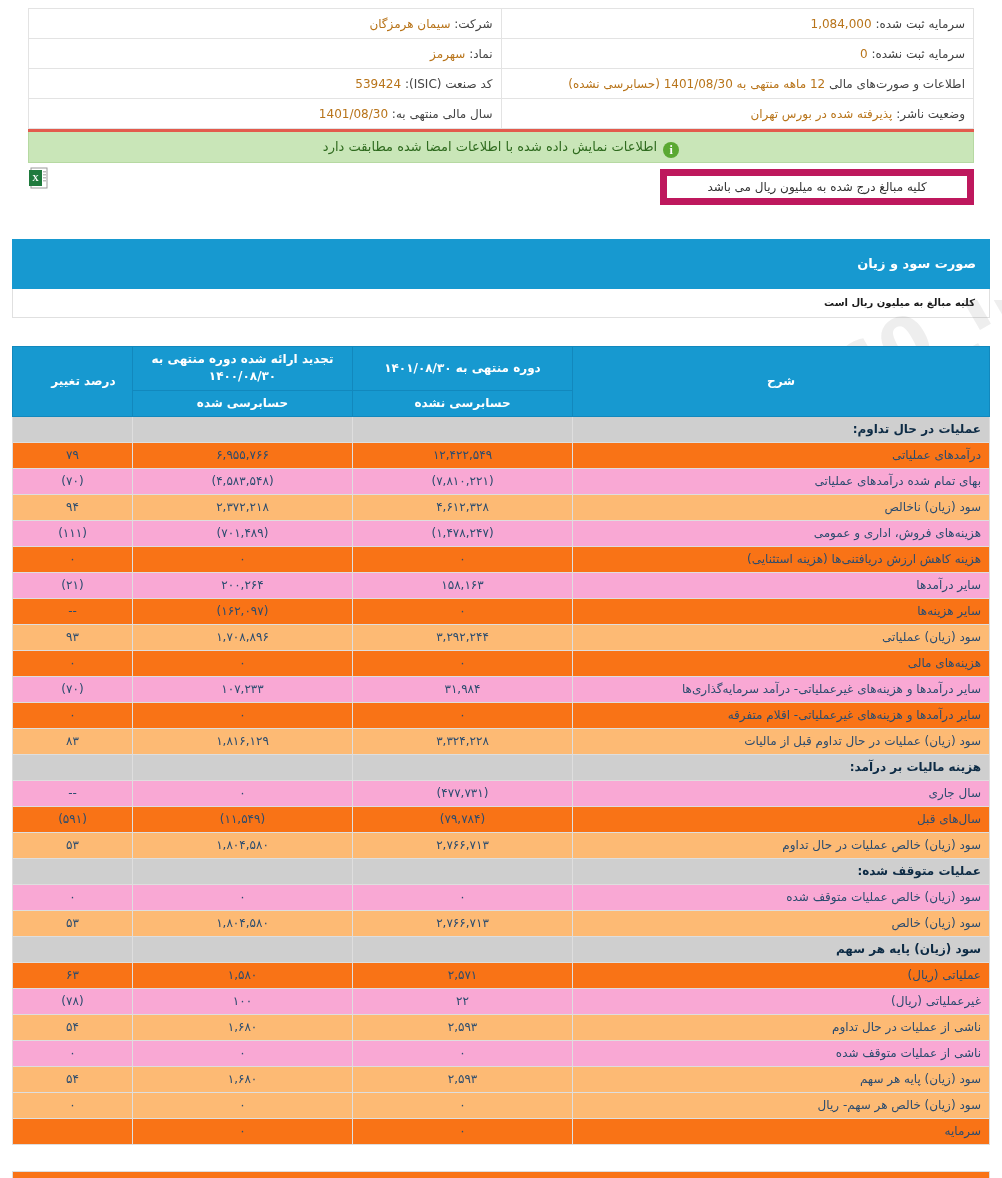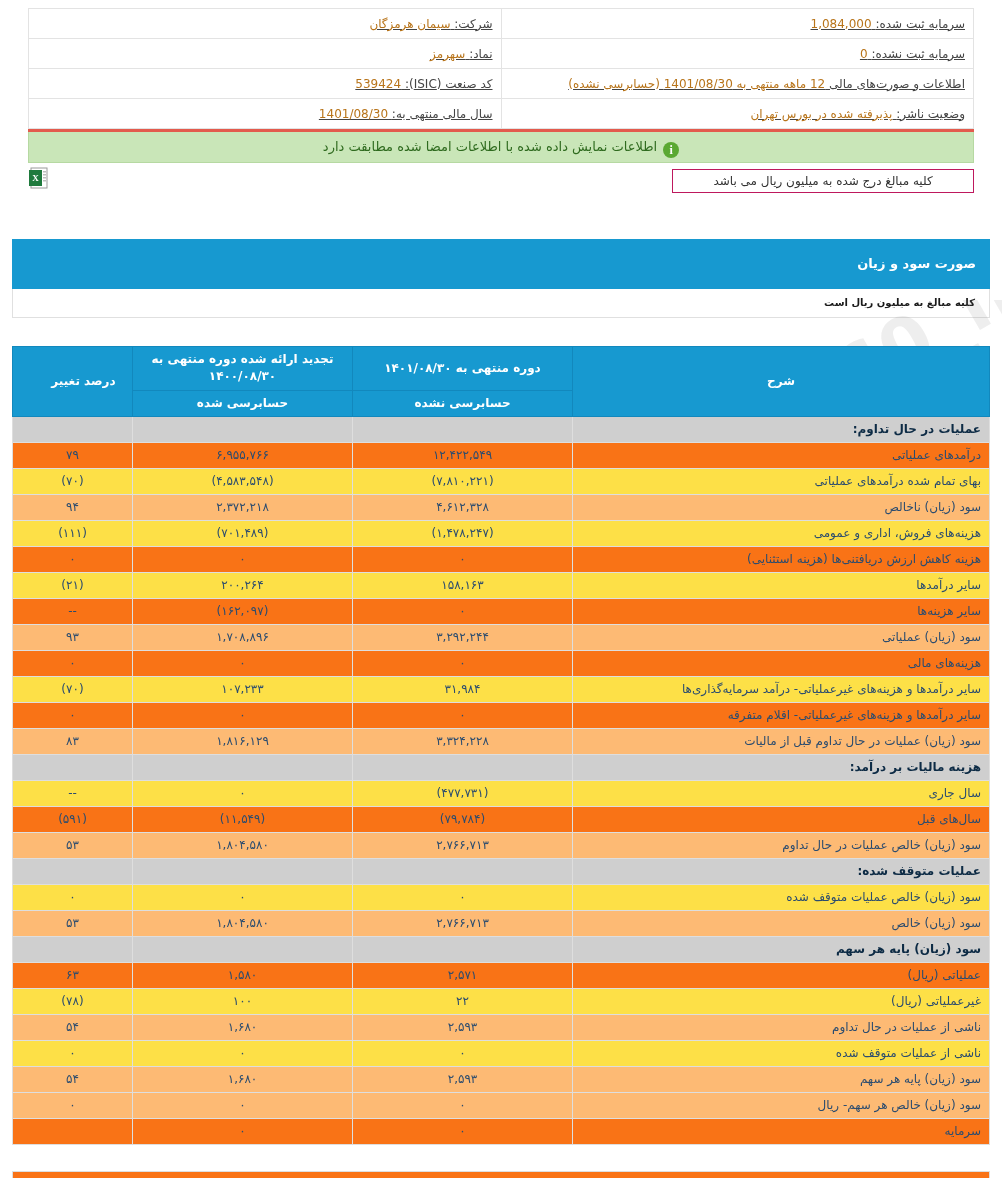--- a/index.html
+++ b/index.html
@@ -45,21 +45,20 @@
   }
   table.info td{
     border:1px solid #e3e3e3;
     height:25px;
     padding:2px 8px;
     font-size:12px;
     color:#444;
     vertical-align:middle;
     white-space:nowrap;
     overflow:hidden;
-    text-decoration:underline;
   }
   td.lbl{text-align:right;}
   .val{color:#b8741a;}
 
   
   .redline{
     height:3px;
     background:#e35b4d;
     margin:0 28px;
   }
@@ -95,21 +94,21 @@
     margin:6px 28px 0 28px;
     height:24px;
     position:relative;
   }
   .unitbox{
     position:absolute;
     right:0; top:0;
     width:300px;
     height:22px;
     line-height:22px;
-    border:1px solid #be185d;
+    border:7px solid #be185d;
     background:#fff;
     text-align:center;
     font-size:12px;
     color:#333;
   }
   .xls{
     position:absolute;
     left:0; top:-2px;
     width:20px;height:22px;
   }
@@ -169,21 +168,21 @@
     vertical-align:middle;
     white-space:nowrap;
     overflow:hidden;
   }
   td.d{text-align:right;color:#2b4c6f;}
   td.n{text-align:center;color:#2b4c6f;}
   td.p{text-align:center;color:#2b4c6f;}
 
   tr.r-group td{background:#cfcfcf;font-weight:bold;color:#0d2b45;}
   tr.r-blue  td{background:#f97316;}
-  tr.r-grey  td{background:#fde047;}
+  tr.r-grey  td{background:#f9a8d4;}
   tr.r-gold  td{background:#fdba74;}
   .neg{color:#d6001c;}
 </style>
 </head>
 <body>
 
 <div class="page">
 
   <div class="watermark">
     <span class="wm1">@codal360_ir</span>

